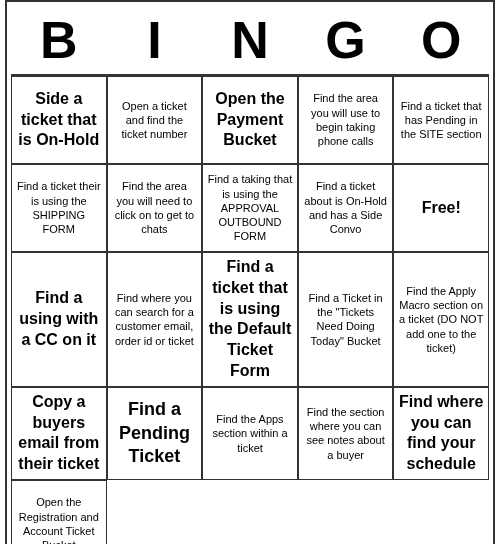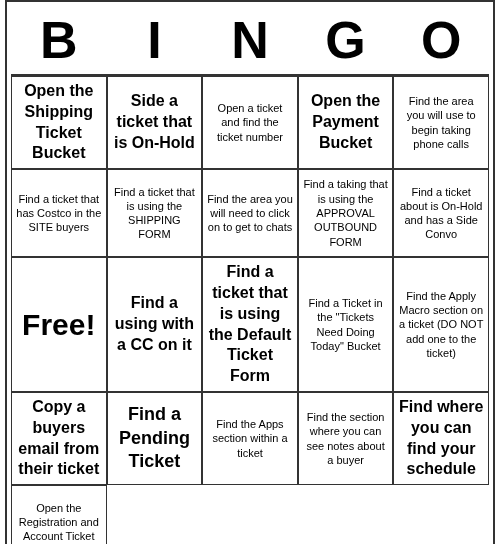--- a/index.html
+++ b/index.html
@@ -59,21 +59,21 @@
       color: #000;
       background: #fff;
     }
 
     .bingo-cell.large-text {
       font-size: 16px;
       font-weight: bold;
     }
 
     .bingo-cell.free {
-      font-size: 30px;
+      font-size: 16px;
       font-weight: bold;
     }
 
     .bingo-cell.extra-large {
       font-size: 18px;
       font-weight: bold;
     }
   </style>
 </head>
 <body>
@@ -82,32 +82,32 @@
   <div class="bingo-header">
 
   <div class="bingo-letter">B</div>
       <div class="bingo-letter">I</div>
       <div class="bingo-letter">N</div>
       <div class="bingo-letter">G</div>
       <div class="bingo-letter">O</div>
     </div>
   <div class="bingo-grid">
 
-  <div class="bingo-cell large-text">Open the Shipping Ticket Bucket</div>
       <div class="bingo-cell large-text">Side a ticket that is On-Hold</div>
       <div class="bingo-cell">Open a ticket and find the ticket number</div>
       <div class="bingo-cell large-text">Open the Payment Bucket</div>
       <div class="bingo-cell">Find the area you will use to begin taking phone calls</div>
-      <div class="bingo-cell">Find a ticket that has Costco in the SITE buyers</div>
-      <div class="bingo-cell">Find a ticket that is using the SHIPPING FORM</div>
+      <div class="bingo-cell">Find a ticket that has Pending in the SITE section</div>
+      <div class="bingo-cell">Find a ticket their is using the SHIPPING FORM</div>
       <div class="bingo-cell">Find the area you will need to click on to get to chats</div>
       <div class="bingo-cell">Find a taking that is using the APPROVAL OUTBOUND FORM</div>
       <div class="bingo-cell">Find a ticket about is On-Hold and has a Side Convo</div>
       <div class="bingo-cell free">Free!</div>
       <div class="bingo-cell large-text">Find a using with a CC on it</div>
+      <div class="bingo-cell">Find where you can search for a customer email, order id or ticket</div>
       <div class="bingo-cell large-text">Find a ticket that is using the Default Ticket Form</div>
       <div class="bingo-cell">Find a Ticket in the "Tickets Need Doing Today" Bucket</div>
       <div class="bingo-cell">Find the Apply Macro section on a ticket (DO NOT add one to the ticket)</div>
       <div class="bingo-cell large-text">Copy a buyers email from their ticket</div>
       <div class="bingo-cell extra-large">Find a Pending Ticket</div>
       <div class="bingo-cell">Find the Apps section within a ticket</div>
       <div class="bingo-cell">Find the section where you can see notes about a buyer</div>
       <div class="bingo-cell large-text">Find where you can find your schedule</div>
       <div class="bingo-cell">Open the Registration and Account Ticket Bucket</div>
     </div>

